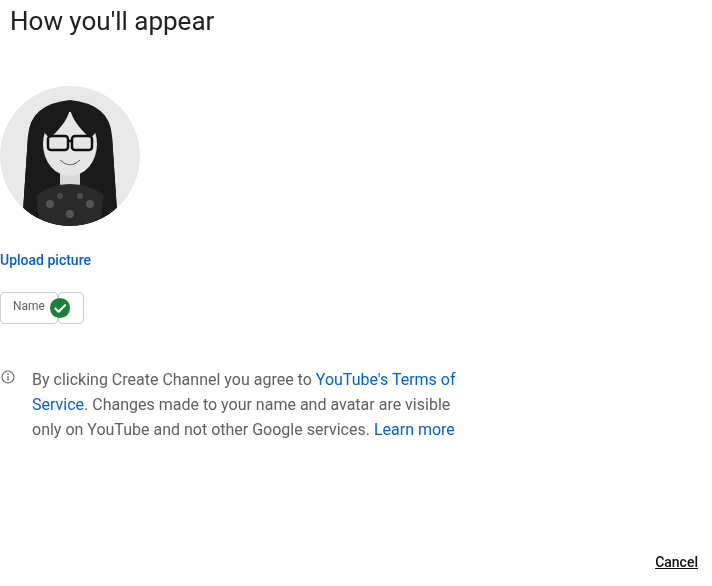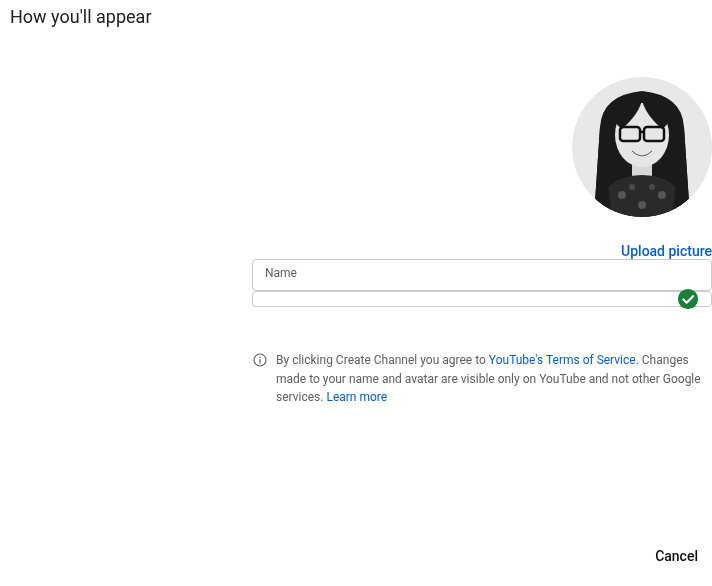--- a/index.html
+++ b/index.html
@@ -5,29 +5,29 @@
     * { box-sizing: border-box; margin: 0; padding: 0; }
     body {
       font-family: Roboto, Arial, sans-serif;
       background: #fff;
       width: 712px;
       height: 586px;
       position: relative;
       color: #0f0f0f;
     }
     .title {
-      font-size: 18px;
+      font-size: 26px;
       font-weight: 400;
       color: #202124;
       padding: 6px 1px 0 10px;
     }
     .content {
       display: flex;
       flex-direction: column;
-      align-items: flex-end;
+      align-items: flex-start;
       padding-top: 50px;
     }
     .avatar-wrap {
       width: 140px;
       height: 140px;
       border-radius: 50%;
       background: #f1f1f1;
       overflow: hidden;
       display: flex;
       align-items: center;
@@ -35,23 +35,24 @@
     }
     .avatar-wrap svg { width: 100%; height: 100%; }
     .upload-link {
       margin-top: 26px;
       color: #065fd4;
       font-size: 14px;
       font-weight: 500;
       cursor: pointer;
     }
     .fields {
+      margin-top: 24px;
       width: 460px;
       display: flex;
-      flex-direction: column;
+      flex-direction: row;
     }
     .field {
       border: 1px solid #ccc;
       border-radius: 4px;
       padding: 6px 12px 8px 12px;
       position: relative;
     }
     .field-label {
       font-size: 12px;
       color: #606060;
@@ -71,44 +72,45 @@
       right: 12px;
       top: 50%;
       transform: translateY(-50%);
       width: 22px;
       height: 22px;
     }
     .disclaimer {
       margin-top: 44px;
       width: 460px;
       display: flex;
-      gap: 8px;
-      font-size: 12px;
+      gap: 16px;
+      font-size: 16px;
       color: #606060;
       line-height: 1.55;
     }
     .info-icon {
       flex: 0 0 auto;
       width: 16px;
       height: 16px;
       margin-top: 1px;
       color: #606060;
     }
     .disclaimer a {
       color: #065fd4;
       text-decoration: none;
       cursor: pointer;
     }
     .footer {
       position: absolute;
-      bottom: 14px;
+      bottom: 8px;
       right: 10px;
       display: flex;
       gap: 28px;
       align-items: center;
+      text-decoration: underline;
     }
     .btn {
       font-size: 14px;
       font-weight: 500;
       cursor: pointer;
       background: none;
       border: none;
       padding: 8px 4px;
       font-family: inherit;
     }

